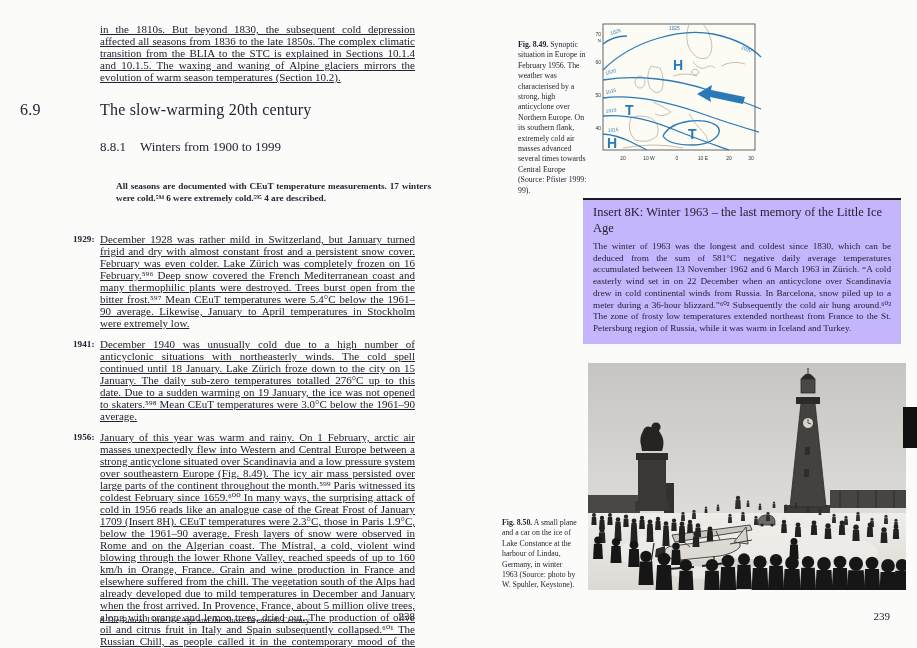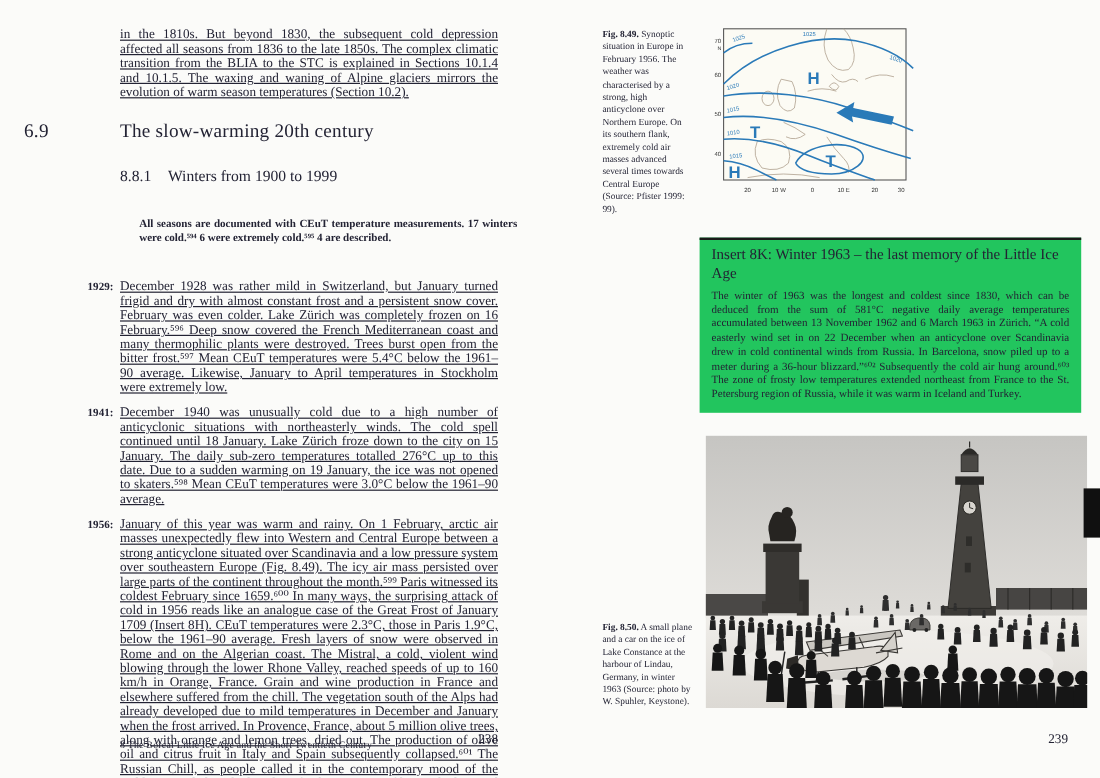--- a/index.html
+++ b/index.html
@@ -28,21 +28,21 @@
 
   .caption{font-size:7.8px;line-height:10.4px;}
   .cap849{left:502px;top:24px;width:72px;}
   .cap850{left:502px;top:518px;width:76px;}
   .caption .cap-label{font-weight:bold;}
 
   .mapwrap{left:593px;top:14px;width:177px;height:152px;}
 
   .insert{
     left:583px;top:198px;width:318px;
-    background:#22c55e;border-top:2px solid #1a1a1a;
+    background:#c4b5fd;border-top:2px solid #1a1a1a;
     padding:5px 10px 9px 10px;box-sizing:border-box;
   }
   .insert-title{font-size:12.5px;line-height:15.5px;margin:0 0 5px 0;font-weight:normal;}
   .insert-body{font-size:9.2px;line-height:11.7px;margin:0;}
 
   .photowrap{left:588px;top:363px;width:318px;height:227px;}
   .edge-tab{left:903px;top:407px;width:14px;height:41px;background:#101010;}
 
   svg text{font-family:"Liberation Sans","DejaVu Sans",sans-serif;}
 </style>
@@ -76,21 +76,21 @@
       <span class="entry-text body-text just">January of this year was warm and rainy. On 1 February, arctic air masses unexpectedly flew into Western and Central Europe between a strong anticyclone situated over Scandinavia and a low pressure system over southeastern Europe (Fig. 8.49). The icy air mass persisted over large parts of the continent throughout the month.⁵⁹⁹ Paris witnessed its coldest February since 1659.⁶⁰⁰ In many ways, the surprising attack of cold in 1956 reads like an analogue case of the Great Frost of January 1709 (Insert 8H). CEuT temperatures were 2.3°C, those in Paris 1.9°C, below the 1961–90 average. Fresh layers of snow were observed in Rome and on the Algerian coast. The Mistral, a cold, violent wind blowing through the lower Rhone Valley, reached speeds of up to 160 km/h in Orange, France. Grain and wine production in France and elsewhere suffered from the chill. The vegetation south of the Alps had already developed due to mild temperatures in December and January when the frost arrived. In Provence, France, about 5 million olive trees, along with orange and lemon trees, dried out. The production of olive oil and citrus fruit in Italy and Spain subsequently collapsed.⁶⁰¹ The Russian Chill, as people called it in the contemporary mood of the Cold War, ended on the last day of February, as swiftly as it had arrived on the first.</span>
     </div>
   </div>
 
   <div class="abs foot-left">8  The Boreal Little Ice Age and the Short Twentieth Century</div>
   <div class="abs pageno-left">238</div>
 </section>
 
 <section>
 
-  <p class="abs caption cap849" style="margin:0;">
+  <p class="abs caption cap849" style="margin:16px;">
     <span class="cap-label">Fig. 8.49.</span><span> Synoptic situation in Europe in February 1956. The weather was characterised by a strong, high anticyclone over Northern Europe. On its southern flank, extremely cold air masses advanced several times towards Central Europe (Source: Pfister 1999: 99).</span>
   </p>
 
   <div class="abs mapwrap">
     <svg viewBox="0 0 177 152" width="177" height="152">
       <rect x="10" y="10" width="152" height="126" fill="#fcfbf4" stroke="#555" stroke-width="0.9"></rect>
 
       <g fill="none" stroke="#b3a493" stroke-width="0.7">
         <path d="M96,10 Q91,24 97,36 Q104,47 114,44 Q121,38 118,26 Q116,16 110,10"></path>
         <path d="M100,48 Q106,56 112,54 Q118,50 122,54"></path>

